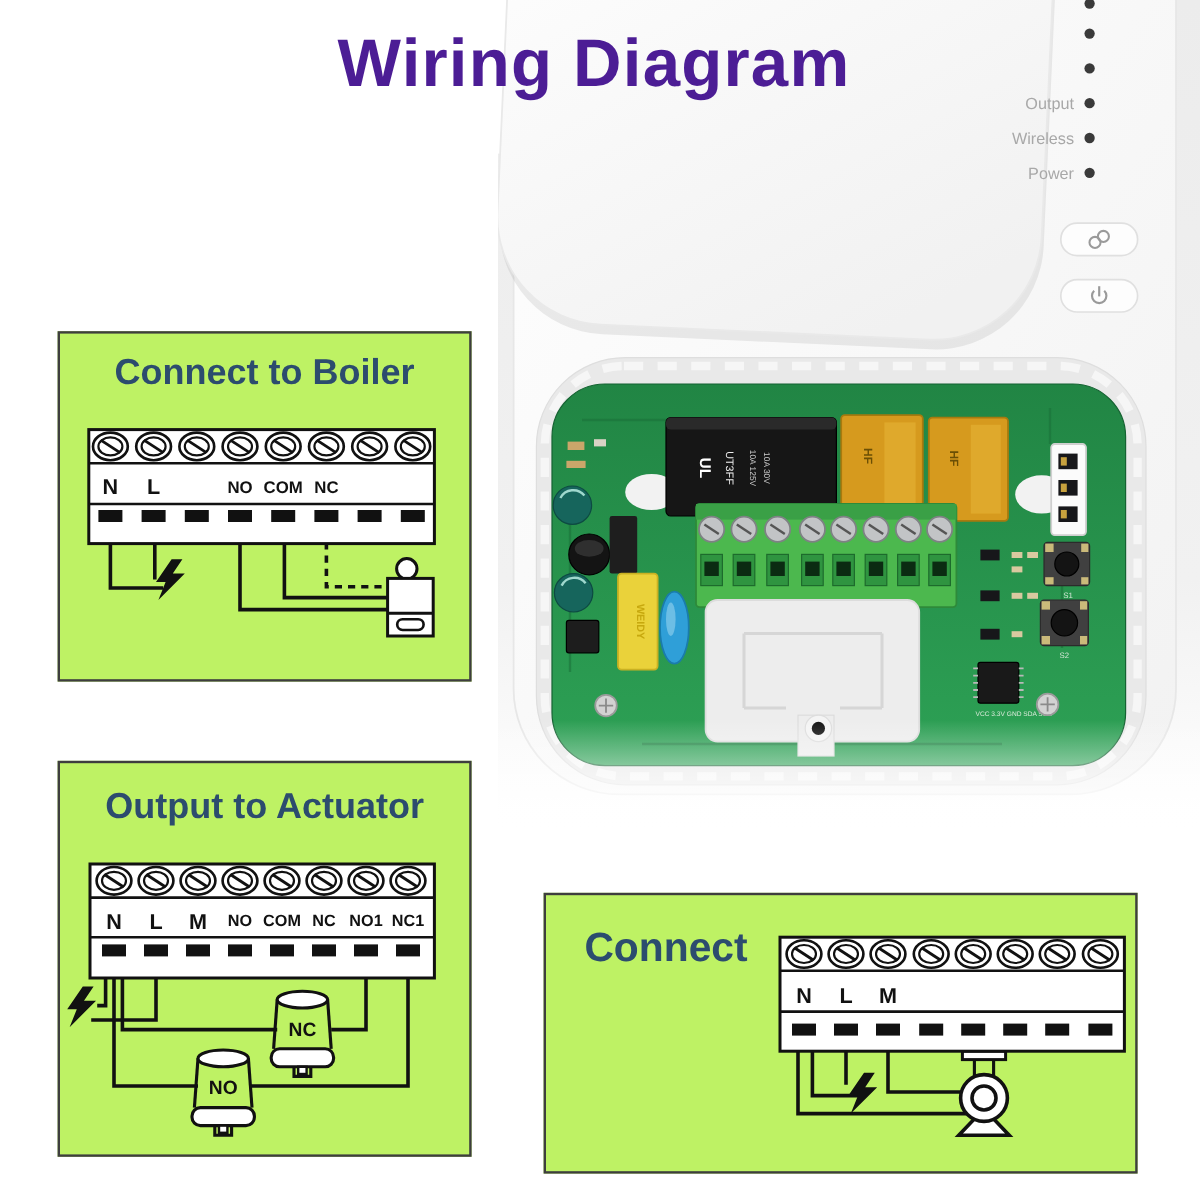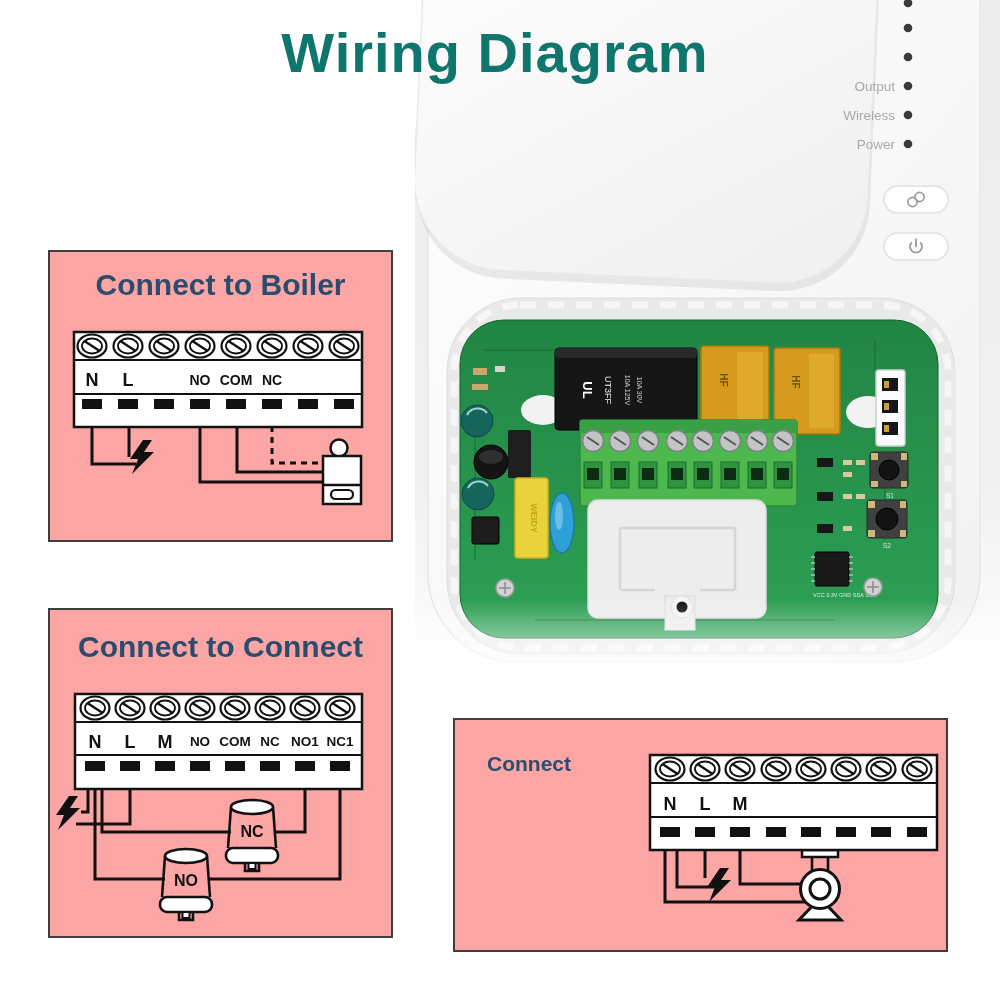--- a/index.html
+++ b/index.html
@@ -1,24 +1,24 @@
 <!DOCTYPE html>
 <html><head>
 <meta charset="utf-8">
 <style>
   html,body{margin:0;padding:0;background:#fff;}
   .canvas{position:relative;width:1000px;height:1000px;background:#ffffff;overflow:hidden;
           font-family:"Liberation Sans",sans-serif;}
   .main-title{position:absolute;left:170px;top:20px;width:650px;text-align:center;
-          font-size:56px;font-weight:bold;color:#0f766e;letter-spacing:1px;}
-  .dbox{position:absolute;background:#fca5a5;border:2px solid #3e3e3e;}
+          font-size:56px;font-weight:bold;color:#4c1d95;letter-spacing:1px;}
+  .dbox{position:absolute;background:#bef264;border:2px solid #3e3e3e;margin-top:26px;}
   .dbox-title{position:absolute;left:0;width:100%;text-align:center;font-weight:bold;
           color:#2c4c6e;font-size:30px;letter-spacing:0px;}
   .pump-title{position:absolute;left:32px;top:24px;font-weight:bold;color:#2c4c6e;
-          font-size:21px;line-height:40px;text-align:left;}
+          font-size:34px;line-height:40px;text-align:left;}
   .dsvg{position:absolute;left:0;top:0;}
   svg text{font-family:"Liberation Sans",sans-serif;}
   .tlabel{font-weight:bold;fill:#111;text-anchor:middle;}
   .wire{stroke:#111;stroke-width:3;fill:none;}
   .wire-d{stroke:#111;stroke-width:3;fill:none;stroke-dasharray:6 5;}
   .blockline{stroke:#111;stroke-width:2.2;}
   .tblock{fill:#fff;stroke:#111;stroke-width:2.5;}
 </style>
 </head>
 <body>
@@ -331,21 +331,21 @@
         <text class="tlabel" x="150" y="133" font-size="14">NO</text>
         <text class="tlabel" x="186" y="133" font-size="14">COM</text>
         <text class="tlabel" x="222" y="133" font-size="14">NC</text>
         <text class="tlabel" x="258" y="133" font-size="14"></text>
         <text class="tlabel" x="294" y="133" font-size="14"></text>
       </g>
     </svg>
   </div>
 
   <div class="dbox" style="left:48px;top:608px;width:341px;height:326px;">
-    <div class="dbox-title" style="top:20px;">Connect to Connect</div>
+    <div class="dbox-title" style="top:20px;">Output to Actuator</div>
     <svg class="dsvg" width="341" height="326" viewBox="0 0 341 326">
       <g>
         <path class="wire" d="M38,156 V202 H31"></path>
         <path class="wire" d="M45,156 V269 H115"></path>
         <path class="wire" d="M52,156 V222 H181"></path>
         <path class="wire" d="M80,156 V214 H26"></path>
         <path class="wire" d="M255,156 V222 H226"></path>
         <path class="wire" d="M290,156 V269 H158"></path>
       </g>
       <use href="#bolt" x="6" y="186"></use>

